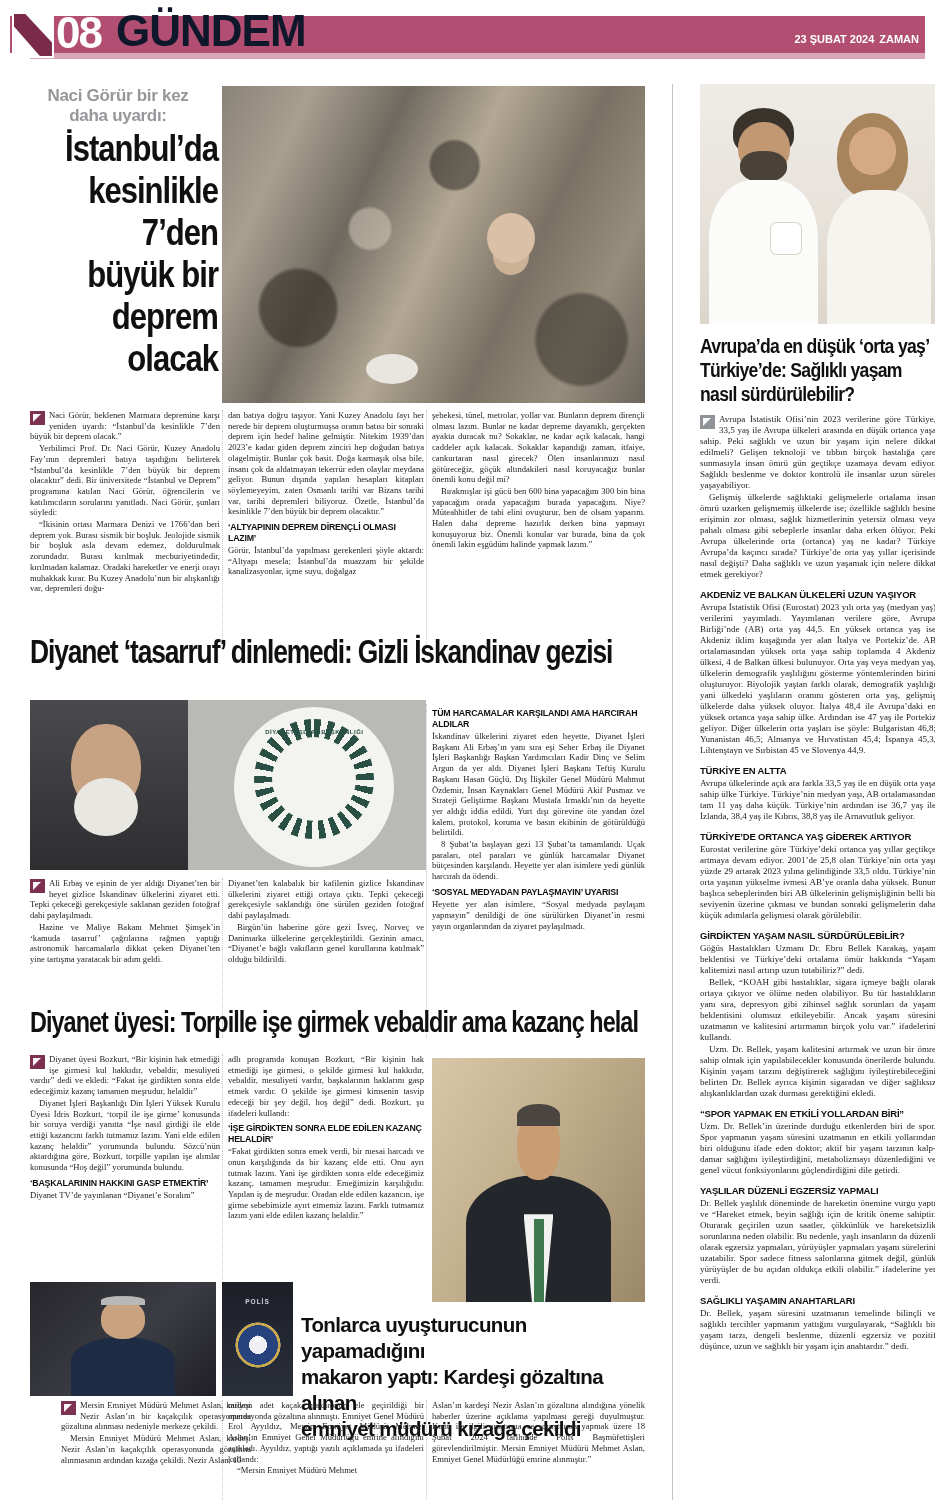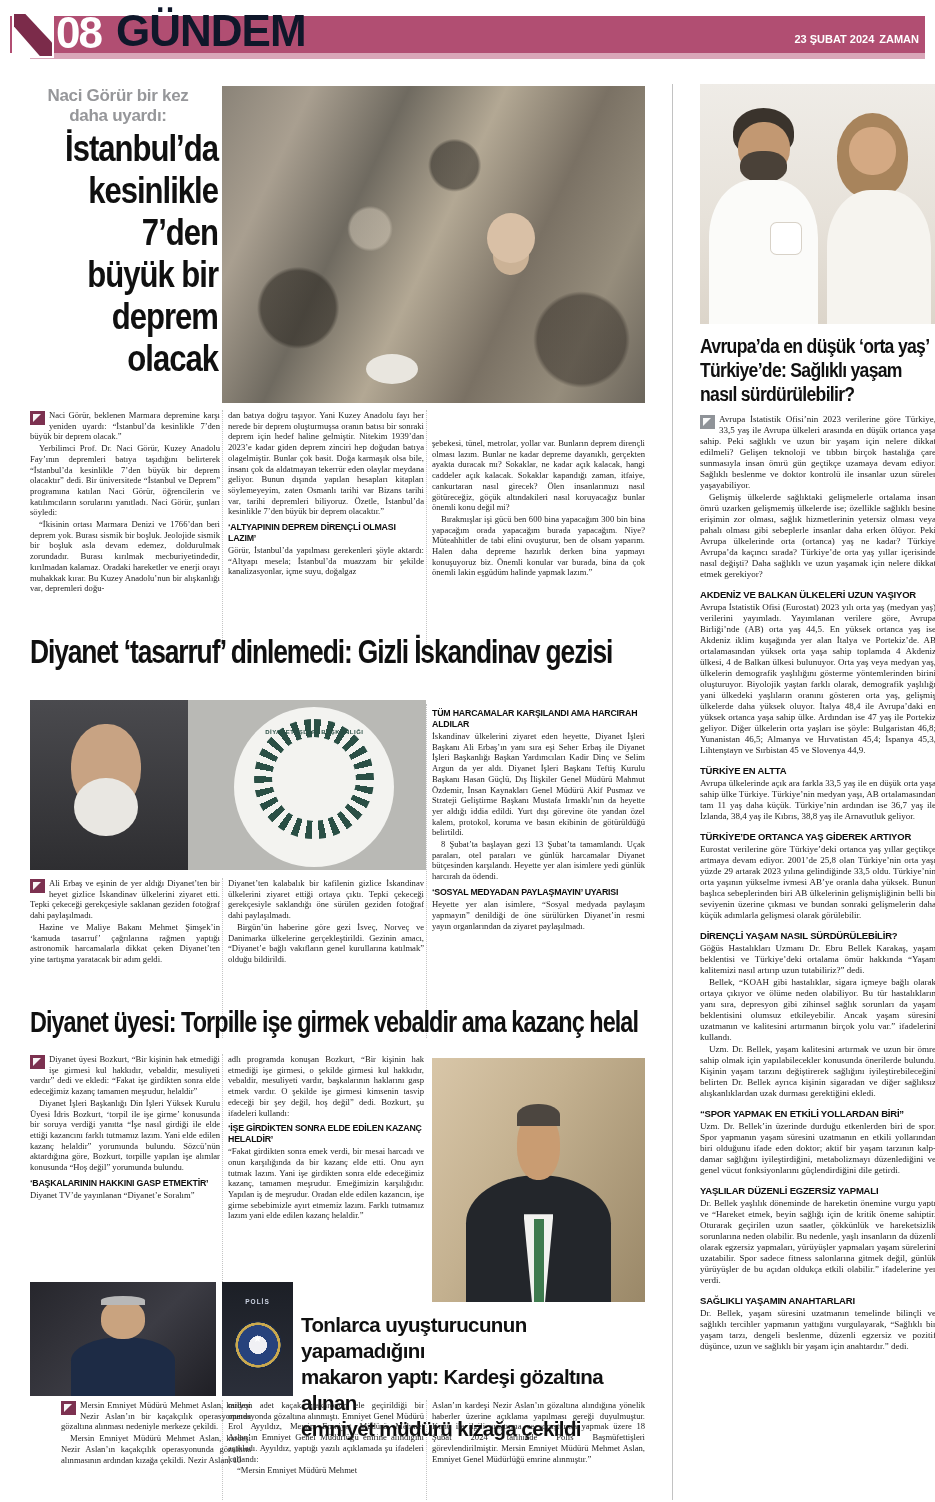--- a/index.html
+++ b/index.html
@@ -172,21 +172,21 @@
   </div>
   <div class="abs bodycol" style="left:228px;top:410px;width:196px;height:240px;">
     <div class="paras">
         <p>dan batıya doğru taşıyor. Yani Kuzey Anadolu fayı her nerede bir deprem oluşturmuşsa oranın batısı bir sonraki deprem için hedef haline gelmiştir. Nitekim 1939’dan 2023’e kadar giden deprem zinciri hep doğudan batıya olagelmiştir. Bunlar çok basit. Doğa karmaşık olsa bile, insanı çok da aldatmayan tekerrür eden olaylar meydana geliyor. Bunun dışında yapılan hesapları kitapları söylemeyeyim, zaten Osmanlı tarihi var Bizans tarihi var, tarihi depremleri biliyoruz. Özetle, İstanbul’da kesinlikle 7’den büyük bir deprem olacaktır.”</p>
       </div>
     <h4 class="sub">‘ALTYAPININ DEPREM DİRENÇLİ OLMASI LAZIM’</h4>
     <div class="paras">
         <p>Görür, İstanbul’da yapılması gerekenleri şöyle aktardı: “Altyapı mesela; İstanbul’da muazzam bir şekilde kanalizasyonlar, içme suyu, doğalgaz</p>
       </div>
   </div>
-  <div class="abs bodycol" style="left:432px;top:410px;width:213px;height:240px;margin-top:28px;">
+  <div class="abs bodycol" style="left:432px;top:410px;width:213px;height:240px;">
     <div class="paras">
         <p>şebekesi, tünel, metrolar, yollar var. Bunların deprem dirençli olması lazım. Bunlar ne kadar depreme dayanıklı, gerçekten ayakta duracak mı? Sokaklar, ne kadar açık kalacak, hangi caddeler açık kalacak. Sokaklar kapandığı zaman, itfaiye, cankurtaran nasıl girecek? Ölen insanlarımızı nasıl götüreceğiz, göçük altındakileri nasıl koruyacağız bunlar önemli konu değil mi?</p>
         <p>Bırakmışlar işi gücü ben 600 bina yapacağım 300 bin bina yapacağım orada yapacağım burada yapacağım. Niye? Müteahhitler de tabi elini ovuşturur, ben de olsam yaparım. Halen daha depreme hazırlık derken bina yapmayı konuşuyoruz biz. Önemli konular var burada, bina da çok önemli lakin eşgüdüm halinde yapmak lazım.”</p>
       </div>
   </div>
 
   <div class="abs diy-headline">Diyanet ‘tasarruf’ dinlemedi: Gizli İskandinav gezisi</div>
   <div class="abs diy-photo">
     <div class="diy-portrait">
       <div class="diy-head"></div>
@@ -316,21 +316,21 @@
           <p>Avrupa ülkelerinde açık ara farkla 33,5 yaş ile en düşük orta yaşa sahip ülke Türkiye. Türkiye’nin medyan yaşı, AB ortalamasından tam 11 yaş daha küçük. Türkiye’nin ardından ise 36,7 yaş ile İzlanda, 38,4 yaş ile Kıbrıs, 38,8 yaş ile Arnavutluk geliyor.</p>
         </div>
     </div>
     <div class="rbody">
       <h4 class="sub">TÜRKİYE’DE ORTANCA YAŞ GİDEREK ARTIYOR</h4>
       <div class="paras">
           <p>Eurostat verilerine göre Türkiye’deki ortanca yaş yıllar geçtikçe artmaya devam ediyor. 2001’de 25,8 olan Türkiye’nin orta yaşı yüzde 29 artarak 2023 yılına gelindiğinde 33,5 oldu. Türkiye’nin orta yaşının yükselme ivmesi AB’ye oranla daha yüksek. Bunun başlıca sebeplerinden biri AB ülkelerinin gelişmişliğinin belli bir seviyenin üzerine çıkması ve bundan sonraki gelişmelerin daha küçük adımlarla gelişmesi olarak görülebilir.</p>
         </div>
     </div>
     <div class="rbody">
-      <h4 class="sub">DİRENÇLİ YAŞAM NASIL SÜRDÜRÜLEBİLİR?</h4>
+      <h4 class="sub">GİRDİKTEN YAŞAM NASIL SÜRDÜRÜLEBİLİR?</h4>
       <div class="paras">
           <p>Göğüs Hastalıkları Uzmanı Dr. Ebru Bellek Karakaş, yaşam beklentisi ve Türkiye’deki ortalama ömür hakkında “Yaşam kalitemizi nasıl artırıp uzun tutabiliriz?” dedi.</p>
           <p>Bellek, “KOAH gibi hastalıklar, sigara içmeye bağlı olarak ortaya çıkıyor ve ölüme neden olabiliyor. Bu tür hastalıkların yanı sıra, depresyon gibi zihinsel sağlık sorunları da yaşam beklentisini olumsuz etkileyebilir. Ancak yaşam süresini uzatmanın ve kalitesini artırmanın birçok yolu var.” ifadelerini kullandı.</p>
           <p>Uzm. Dr. Bellek, yaşam kalitesini artırmak ve uzun bir ömre sahip olmak için yapılabilecekler konusunda önerilerde bulundu. Kişinin yaşam tarzını değiştirerek sağlığını iyileştirebileceğini belirten Dr. Bellek ayrıca kişinin sigaradan ve diğer sağlıksız alışkanlıklardan uzak durması gerektiğini ekledi.</p>
         </div>
     </div>
     <div class="rbody">
       <h4 class="sub">“SPOR YAPMAK EN ETKİLİ YOLLARDAN BİRİ”</h4>
       <div class="paras">
           <p>Uzm. Dr. Bellek’in üzerinde durduğu etkenlerden biri de spor. Spor yapmanın yaşam süresini uzatmanın en etkili yollarından biri olduğunu ifade eden doktor; aktif bir yaşam tarzının kalp-damar sağlığını iyileştirdiğini, metabolizmayı düzenlediğini ve genel vücut fonksiyonlarını güçlendirdiğini dile getirdi.</p>

